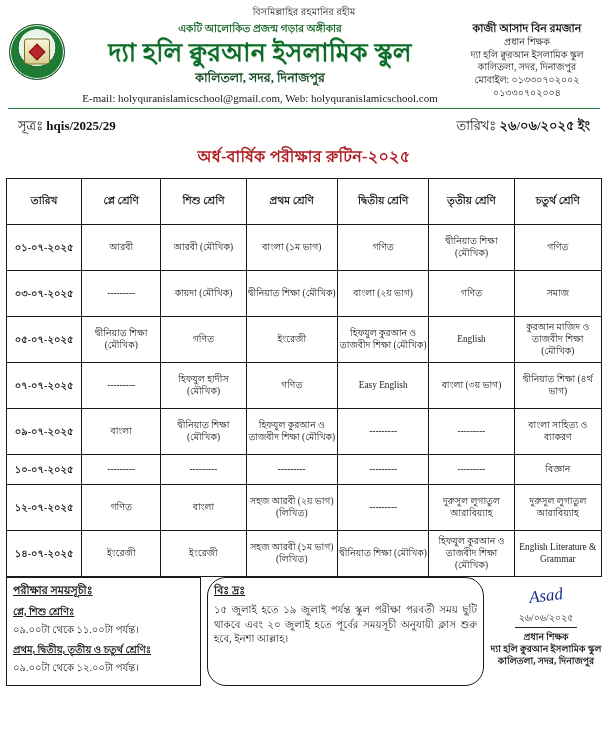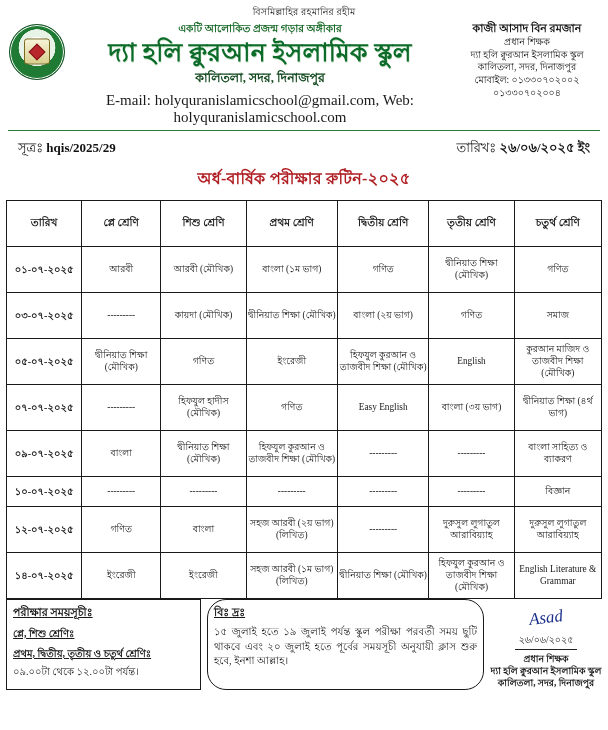--- a/index.html
+++ b/index.html
@@ -77,21 +77,21 @@
     margin:1px 0 1px 0;
     text-shadow:0.5px 0.5px 0 #c8e2c8;
   }
   .address{
     font-size:12.5px;
     font-weight:bold;
     color:#13491f;
     margin:1px 0 0 0;
   }
   .email-line{
-    font-size:15px;
+    font-size:11px;
     color:#1a1a1a;
     margin:3px 0 0 0;
   }
   .right-head{
     width:150px;flex:0 0 150px;
     text-align:center;
     font-size:9.5px;
     line-height:1.35;
     padding-top:1px;
     color:#111;
@@ -360,20 +360,21 @@
       </tr>
     </tbody>
   </table>
 
   <div class="footer">
 
     <div class="fbox fbox1">
       <div class="fbox-title">পরীক্ষার সময়সূচীঃ</div>
       <div class="grp">
         <span class="glabel">প্লে, শিশু শ্রেণিঃ</span>
+        <span class="gval">০৯.০০টা থেকে ১১.০০টা পর্যন্ত।</span>
       </div>
       <div class="grp">
         <span class="glabel">প্রথম, দ্বিতীয়, তৃতীয় ও চতুর্থ শ্রেণিঃ</span>
         <span class="gval">০৯.০০টা থেকে ১২.০০টা পর্যন্ত।</span>
       </div>
     </div>
 
     <div class="fbox fbox2">
       <div class="nb-label">বিঃ দ্রঃ</div>
       <div class="nb-text">১৫ জুলাই হতে ১৯ জুলাই পর্যন্ত স্কুল পরীক্ষা পরবর্তী সময় ছুটি থাকবে এবং ২০ জুলাই হতে পূর্বের সময়সূচী অনুযায়ী ক্লাস শুরু হবে, ইনশা আল্লাহ।</div>

